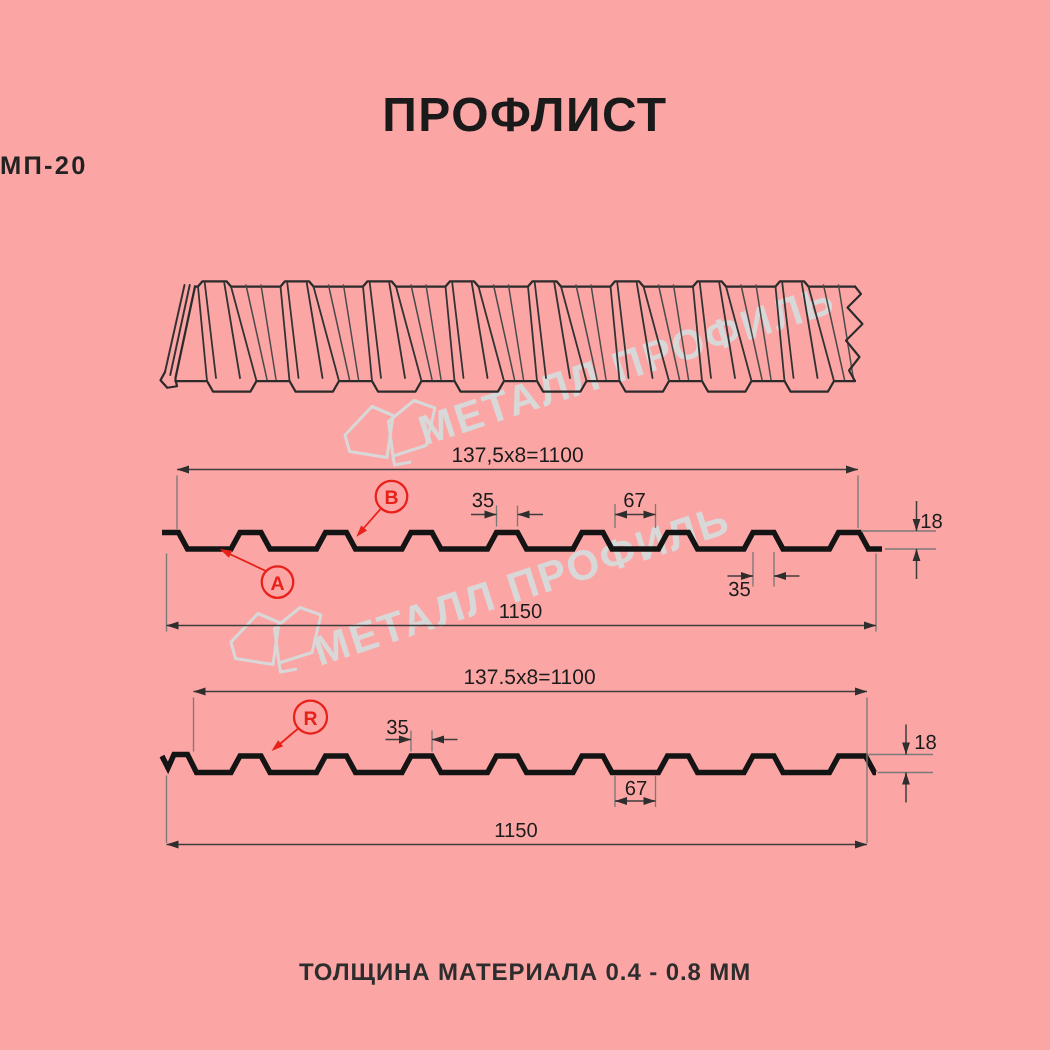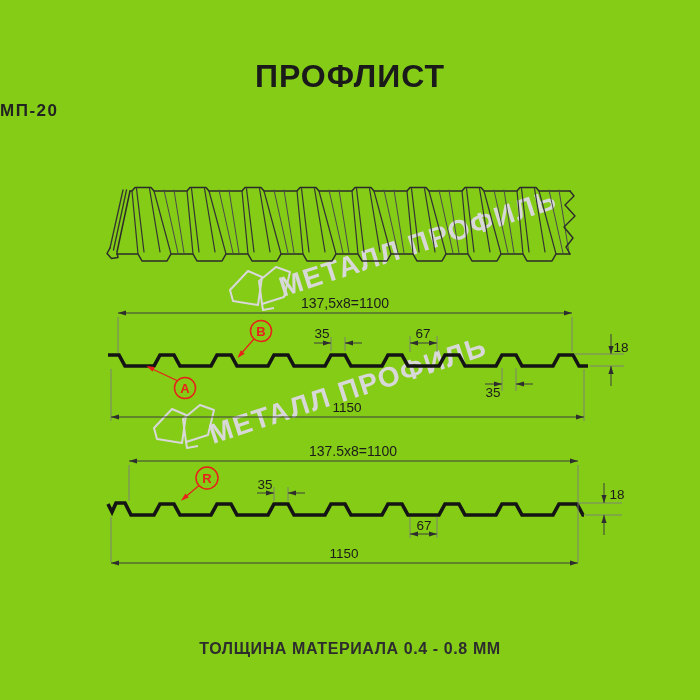--- a/index.html
+++ b/index.html
@@ -1,16 +1,16 @@
 <!DOCTYPE html>
 <html><head>
 <meta charset="utf-8">
 <style>
   html,body{margin:0;padding:0;background:#ffffff;}
-  .canvas{position:relative;width:700px;height:700px;background:#84cc16;overflow:hidden;
+  .canvas{position:relative;width:700px;height:700px;background:#fca5a5;overflow:hidden;
           font-family:"Liberation Sans",sans-serif;}
   .title{position:absolute;top:58px;left:0;width:700px;text-align:center;
          font-size:32px;font-weight:800;letter-spacing:1px;color:#1a1a1a;}
   .subtitle{position:absolute;top:101px;left:0;width:700px;text-align:left;
          font-size:17px;font-weight:700;letter-spacing:1.5px;color:#222;}
   .footer{position:absolute;top:620px;left:0;width:700px;text-align:center;
          font-size:16px;font-weight:700;letter-spacing:0.6px;color:#2d2d2d;margin-top:20px;}
   svg{position:absolute;left:0;top:0;}
   svg text{font-family:"Liberation Sans",sans-serif;font-size:13.5px;fill:#1b1b1b;}
   svg text.pitch{font-size:14px;}

